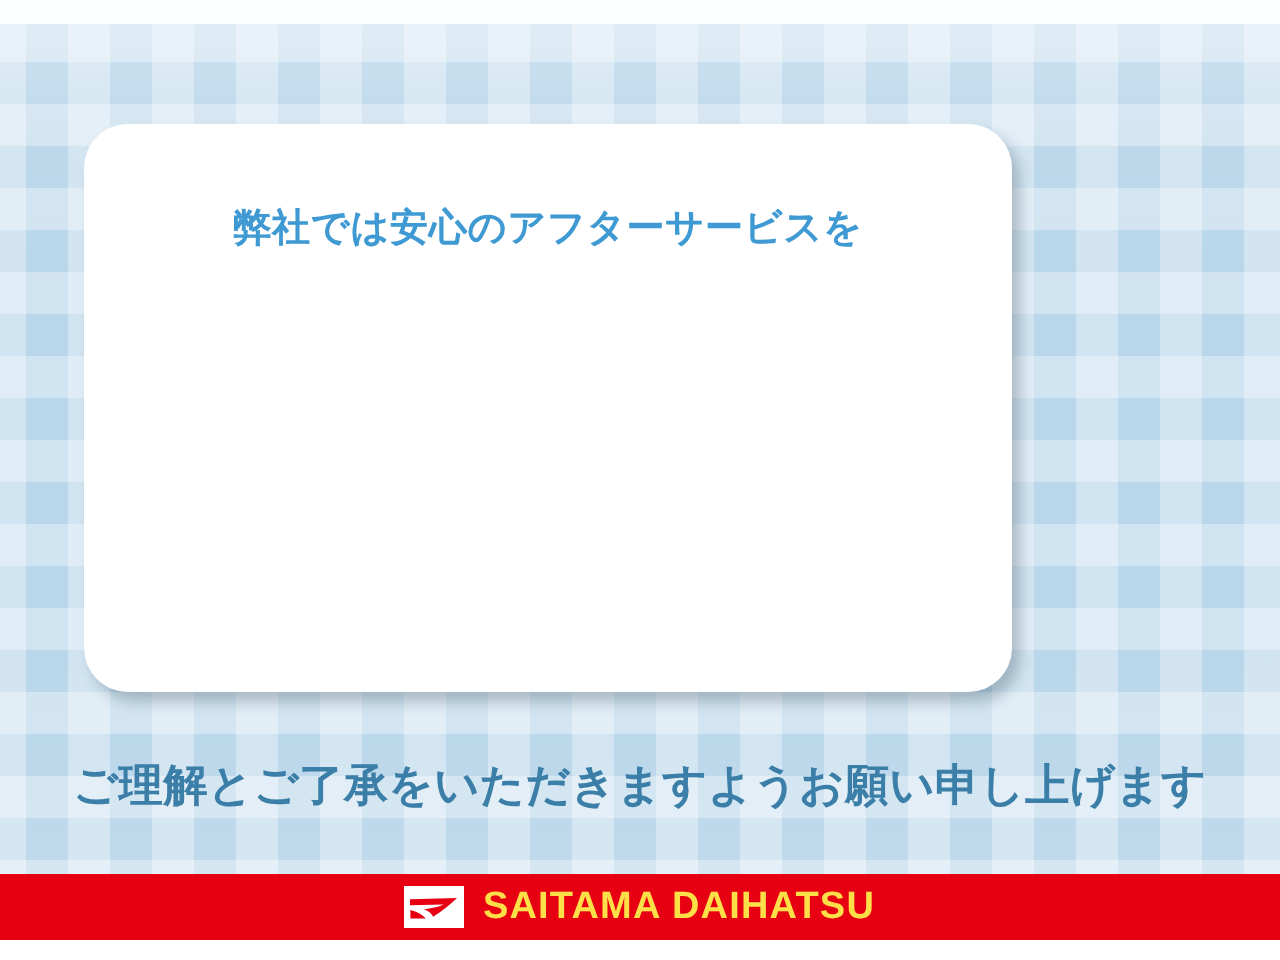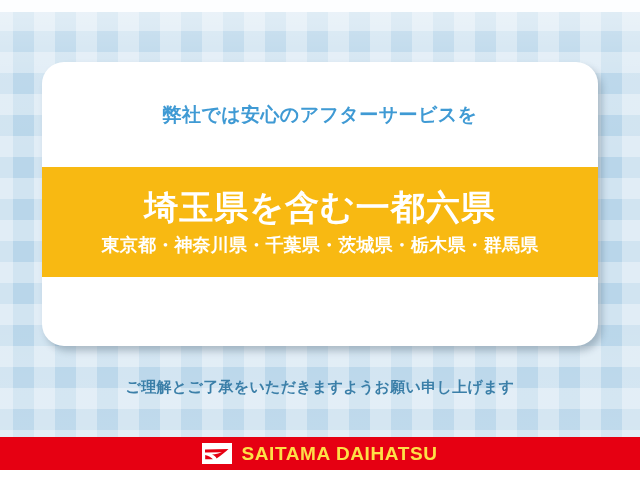--- a/index.html
+++ b/index.html
@@ -68,21 +68,21 @@
        rgba(255,255,255,0.00) 300px,
        rgba(255,255,255,0.10) 425px);
     pointer-events: none;
   }
 
   
   .card {
     position: absolute;
     left: 42px;
     top: 62px;
-    width: 556px;
+    width: 464px;
     height: 284px;
     background: #ffffff;
     border-radius: 22px;
     box-shadow: 4px 5px 7px rgba(60, 80, 100, 0.32);
     overflow: hidden;
   }
 
   .card-top {
     position: absolute;
     left: 0;
@@ -150,21 +150,21 @@
   }
 
   
   .caption {
     position: absolute;
     left: 0;
     top: 378px;
     width: 640px;
     text-align: center;
     color: #3b7fa8;
-    font-size: 15px;
+    font-size: 22px;
     font-weight: bold;
     letter-spacing: 0.3px;
     white-space: nowrap;
   }
 
   
   .footer {
     position: absolute;
     left: 0;
     top: 437px;
@@ -217,24 +217,20 @@
 
   <div class="gingham"></div>
   <div class="gingham-wash"></div>
 
   <div class="card">
 
     <div class="card-top">
       <div class="line-blue">弊社では安心のアフターサービスを</div>
     </div>
 
-    <div class="band">
-      <div class="band-main">埼玉県を含む一都六県</div>
-      <div class="band-sub">東京都・神奈川県・千葉県・茨城県・栃木県・群馬県</div>
-    </div>
 
 
   </div>
 
   <div class="caption">ご理解とご了承をいただきますようお願い申し上げます</div>
 
   <div class="footer">
     <div class="footer-inner">
       <div class="logo-box">
         <svg width="26" height="16" viewBox="0 0 26 16" aria-hidden="true">

